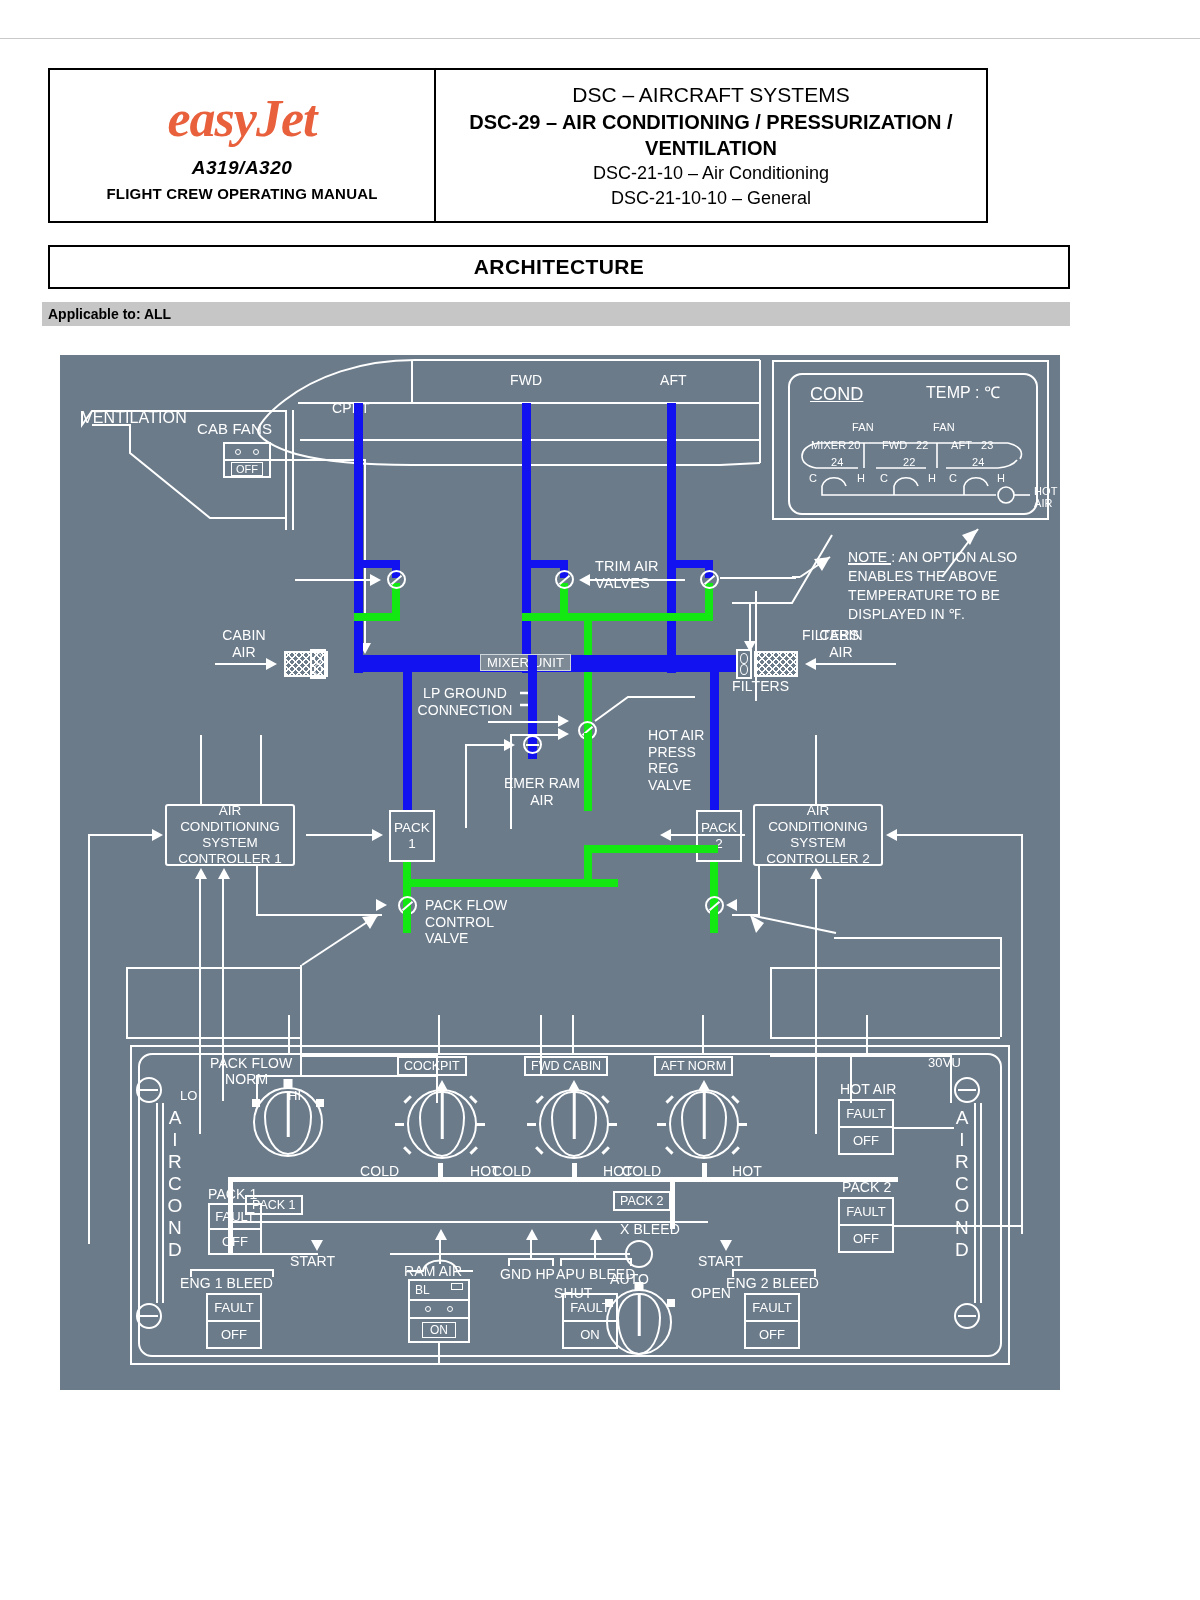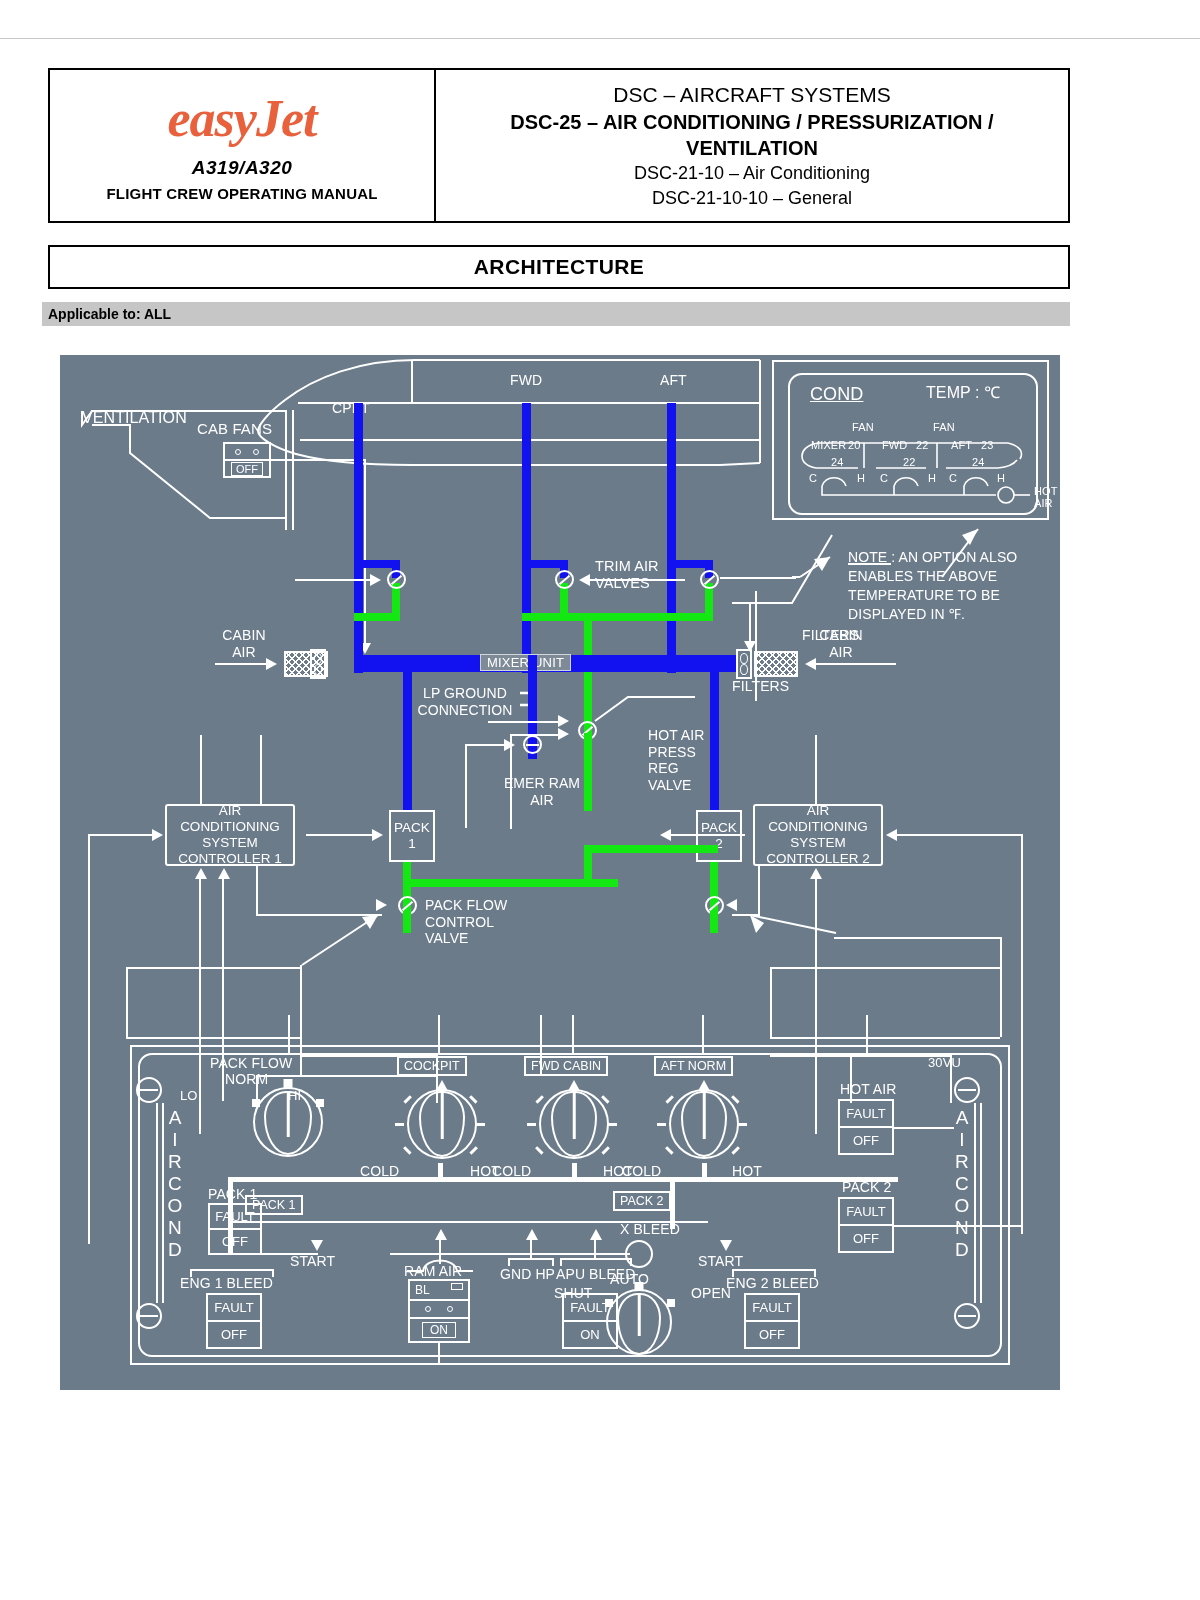--- a/index.html
+++ b/index.html
@@ -8,21 +8,21 @@
     width:1200px; height:1600px;
     background:#ffffff;
     font-family:"Liberation Sans", sans-serif;
     color:#000;
     position:relative;
     overflow:hidden;
   }
   .topline { position:absolute; left:0; top:38px; width:1200px; height:1px; background:#c9c9c9; }
 
   
-  .hdr { position:absolute; left:48px; top:68px; width:1022px; height:155px;
+  .hdr { position:absolute; left:48px; top:68px; width:940px; height:155px;
          border:2.5px solid #000; display:flex; background:#fff; }
   .hdr-left { width:386px; border-right:2.5px solid #000; display:flex; flex-direction:column;
               align-items:center; justify-content:center; padding-top:4px; }
   .logo { font-family:"Liberation Serif", serif; font-weight:bold; font-style:italic;
           font-size:52px; color:#E8603C; letter-spacing:-1px; line-height:1; }
   .model { font-size:19px; font-weight:bold; font-style:italic; margin-top:12px; letter-spacing:.5px;}
   .fcom { font-size:15px; font-weight:bold; margin-top:6px; letter-spacing:.2px;}
   .hdr-right { flex:1; display:flex; flex-direction:column; align-items:center;
                justify-content:center; padding:6px 10px; }
   .hdr-right .l1 { font-size:21px; font-weight:normal; line-height:1.32; }
@@ -109,21 +109,21 @@
 <div class="topline"></div>
 
 <div class="hdr">
   <div class="hdr-left">
     <div class="logo">easyJet</div>
     <div class="model">A319/A320</div>
     <div class="fcom">FLIGHT CREW OPERATING MANUAL</div>
   </div>
   <div class="hdr-right">
     <div class="l1">DSC – AIRCRAFT SYSTEMS</div>
-    <div class="l2">DSC-25 – AIR CONDITIONING / PRESSURIZATION / VENTILATION</div>
+    <div class="l2">DSC-29 – AIR CONDITIONING / PRESSURIZATION / VENTILATION</div>
     <div class="l3">DSC-21-10 – Air Conditioning</div>
     <div class="l3">DSC-21-10-10 – General</div>
   </div>
 </div>
 
 <div class="archbar">ARCHITECTURE</div>
 <div class="applbar">Applicable to: ALL</div>
 
 <div class="canvas">
 

